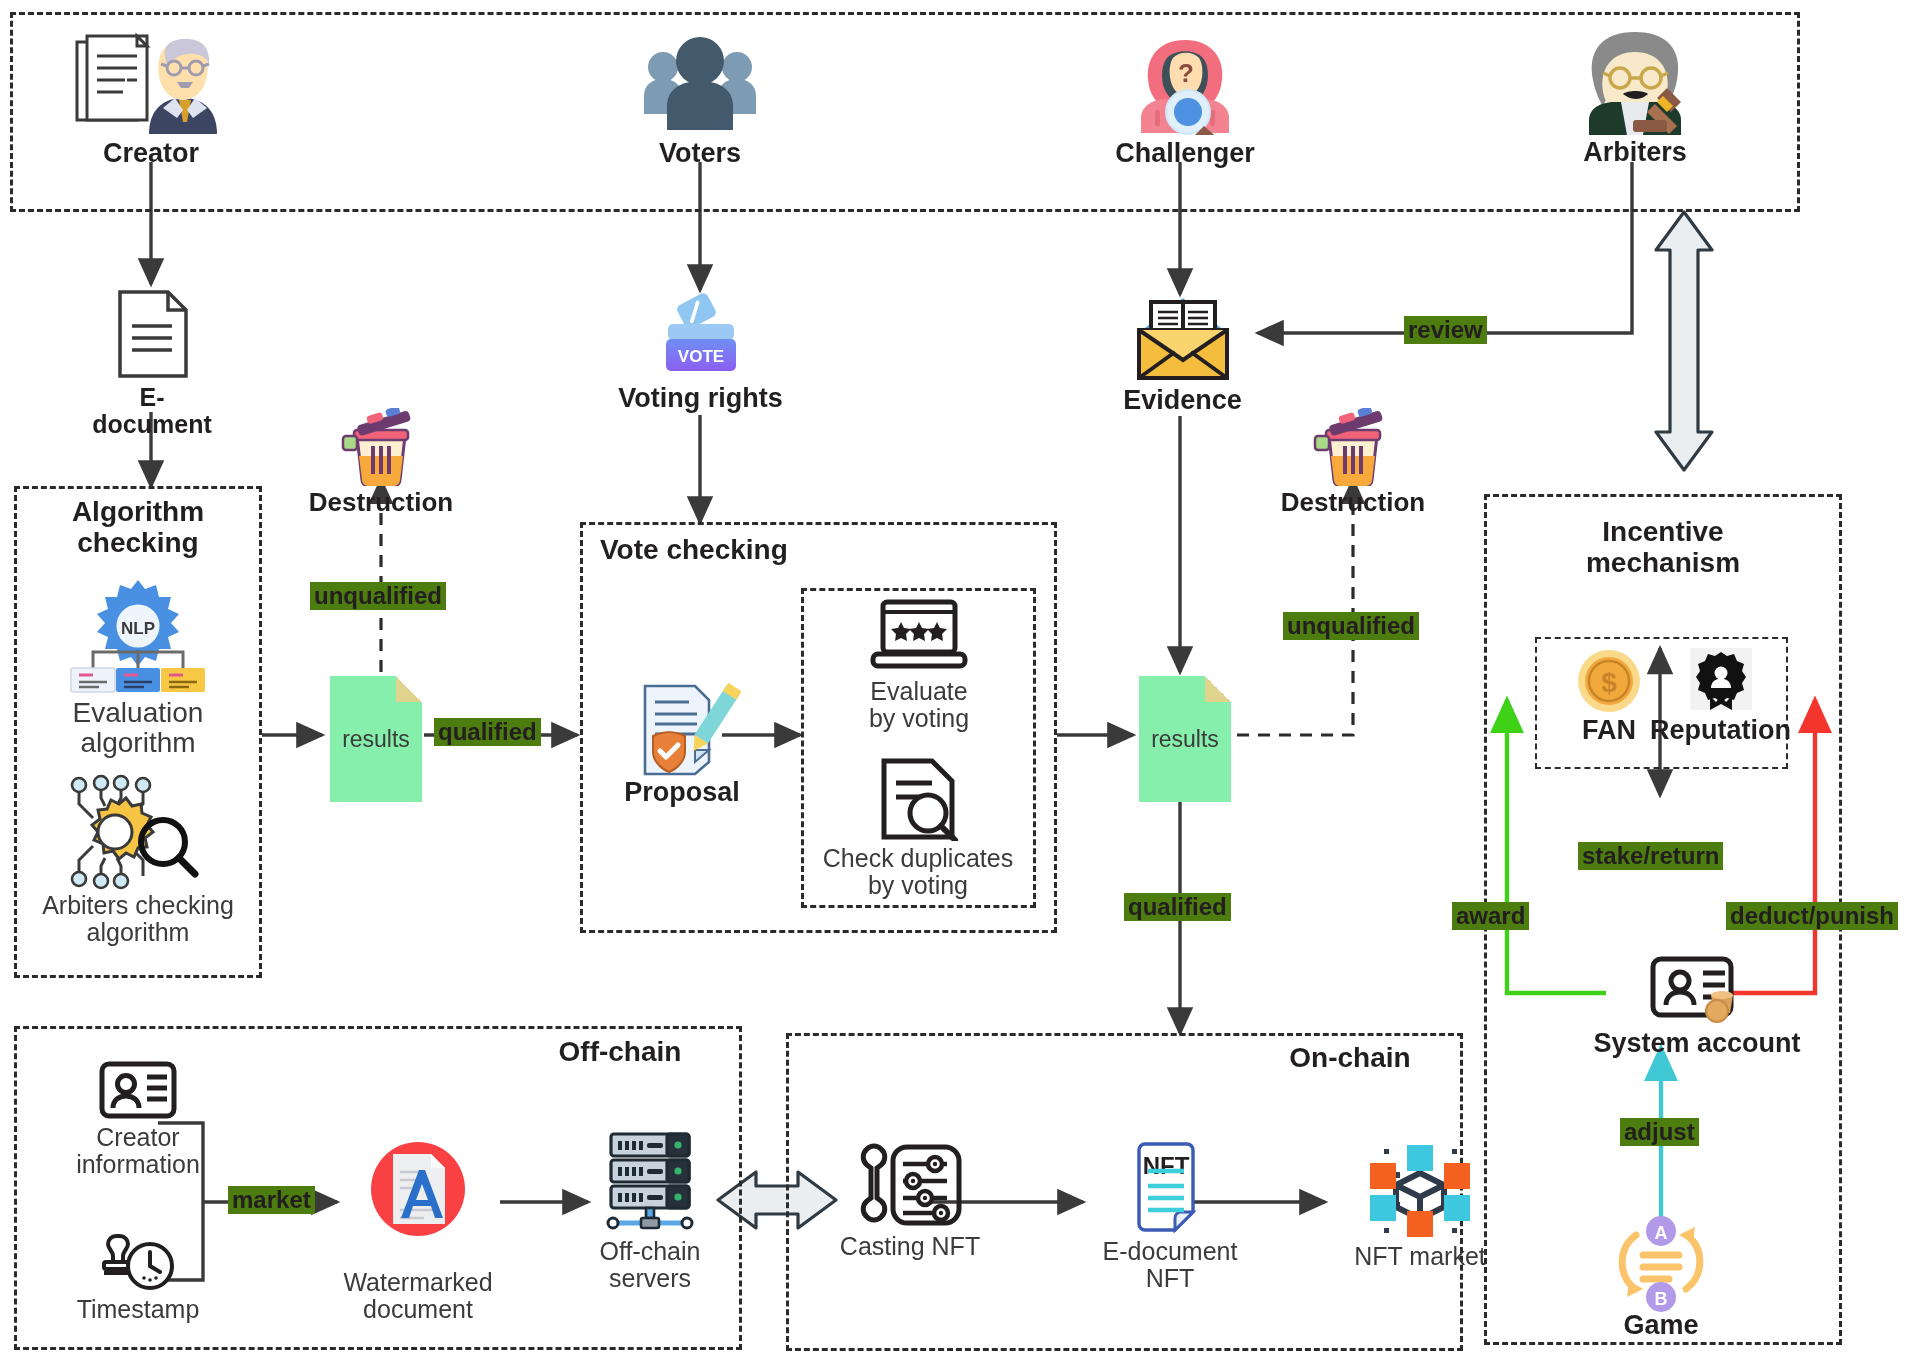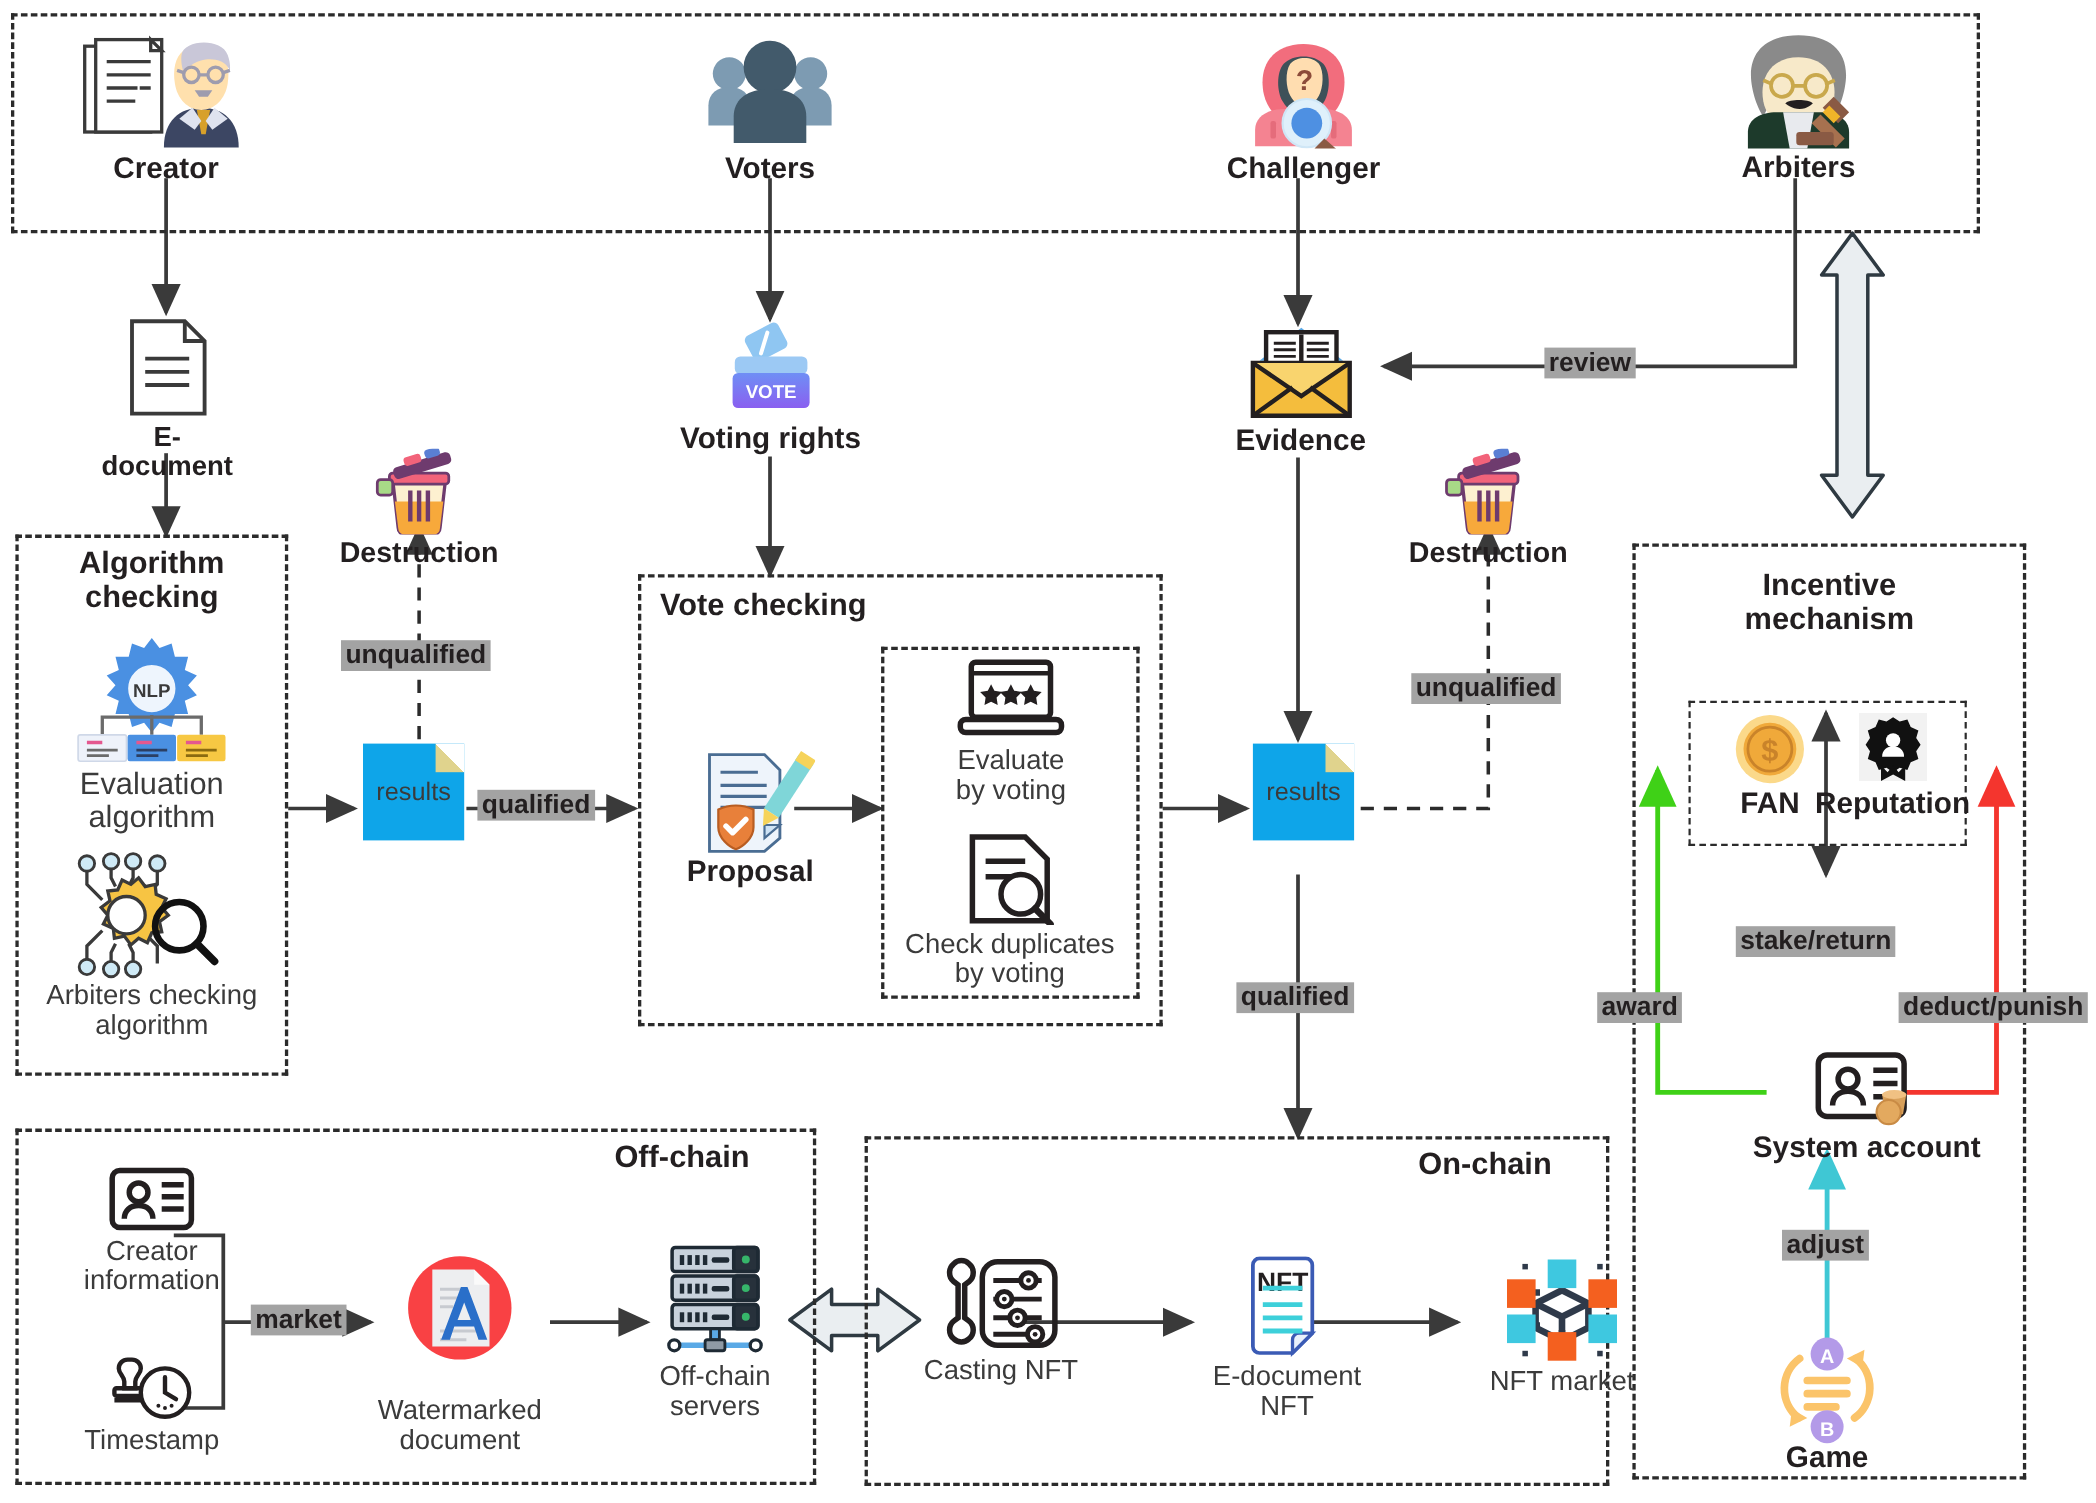--- a/index.html
+++ b/index.html
@@ -14,24 +14,24 @@
   .cap.reg{font-weight:normal;color:#3b3b3b;}
 
   
   .frame{position:absolute;border:3px dashed #2b2b2b;box-sizing:border-box;background:transparent;}
   .frame-title{position:absolute;font-weight:bold;color:#231f20;text-align:center;line-height:1.12;white-space:pre-line;}
 
   
   #lines{position:absolute;left:0;top:0;width:1905px;height:1366px;pointer-events:none;}
 
   
-  .elabel{position:absolute;font-weight:bold;color:#231f20;background:#a3a3a3;padding:0 4px;white-space:nowrap;}
+  .elabel{position:absolute;font-weight:bold;color:#231f20;background:#4d7c0f;padding:0 4px;white-space:nowrap;}
 
   
-  .note{position:relative;width:92px;height:88px;background:#0ea5e9;}
+  .note{position:relative;width:92px;height:126px;background:#86efac;}
   .note .fold{position:absolute;right:0;top:0;width:26px;height:26px;
      background:linear-gradient(225deg,#ffffff 0 50%,#e0d38d 50% 100%);}
   .note .txt{position:absolute;left:0;top:50%;transform:translateY(-50%);width:100%;
      text-align:center;font-size:23px;color:#3b3b3b;font-weight:normal;}
 
   .icon{display:block;}
 </style>
 </head>
 <body>
 

